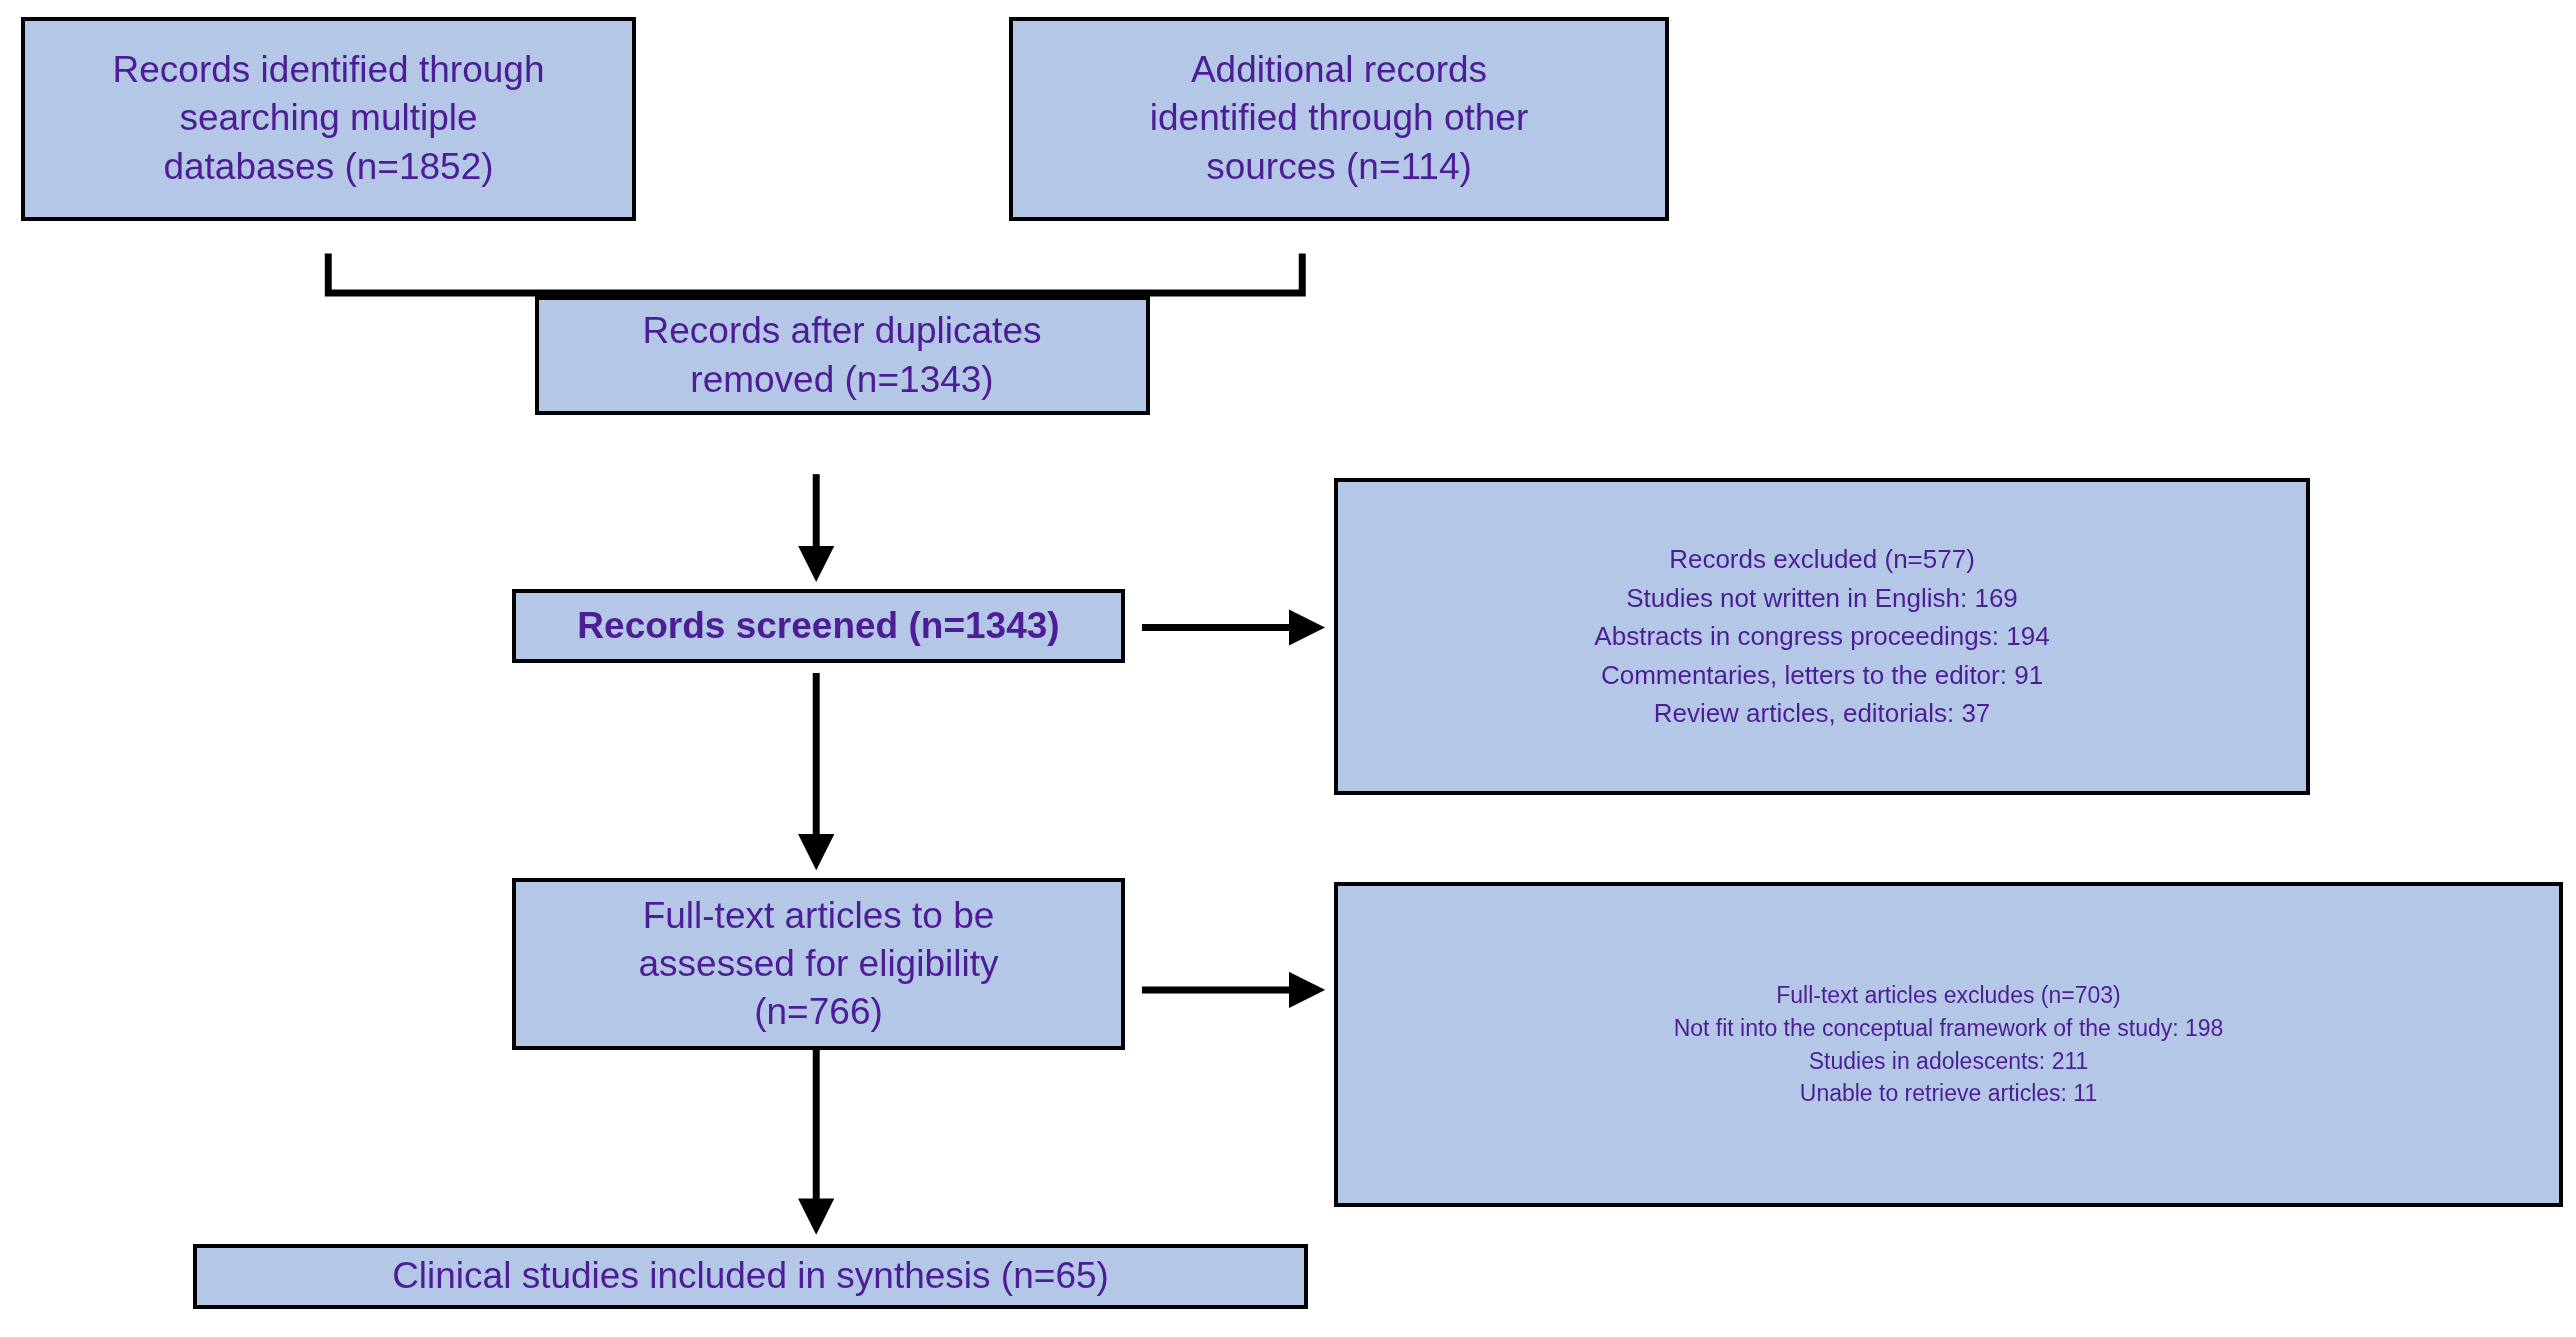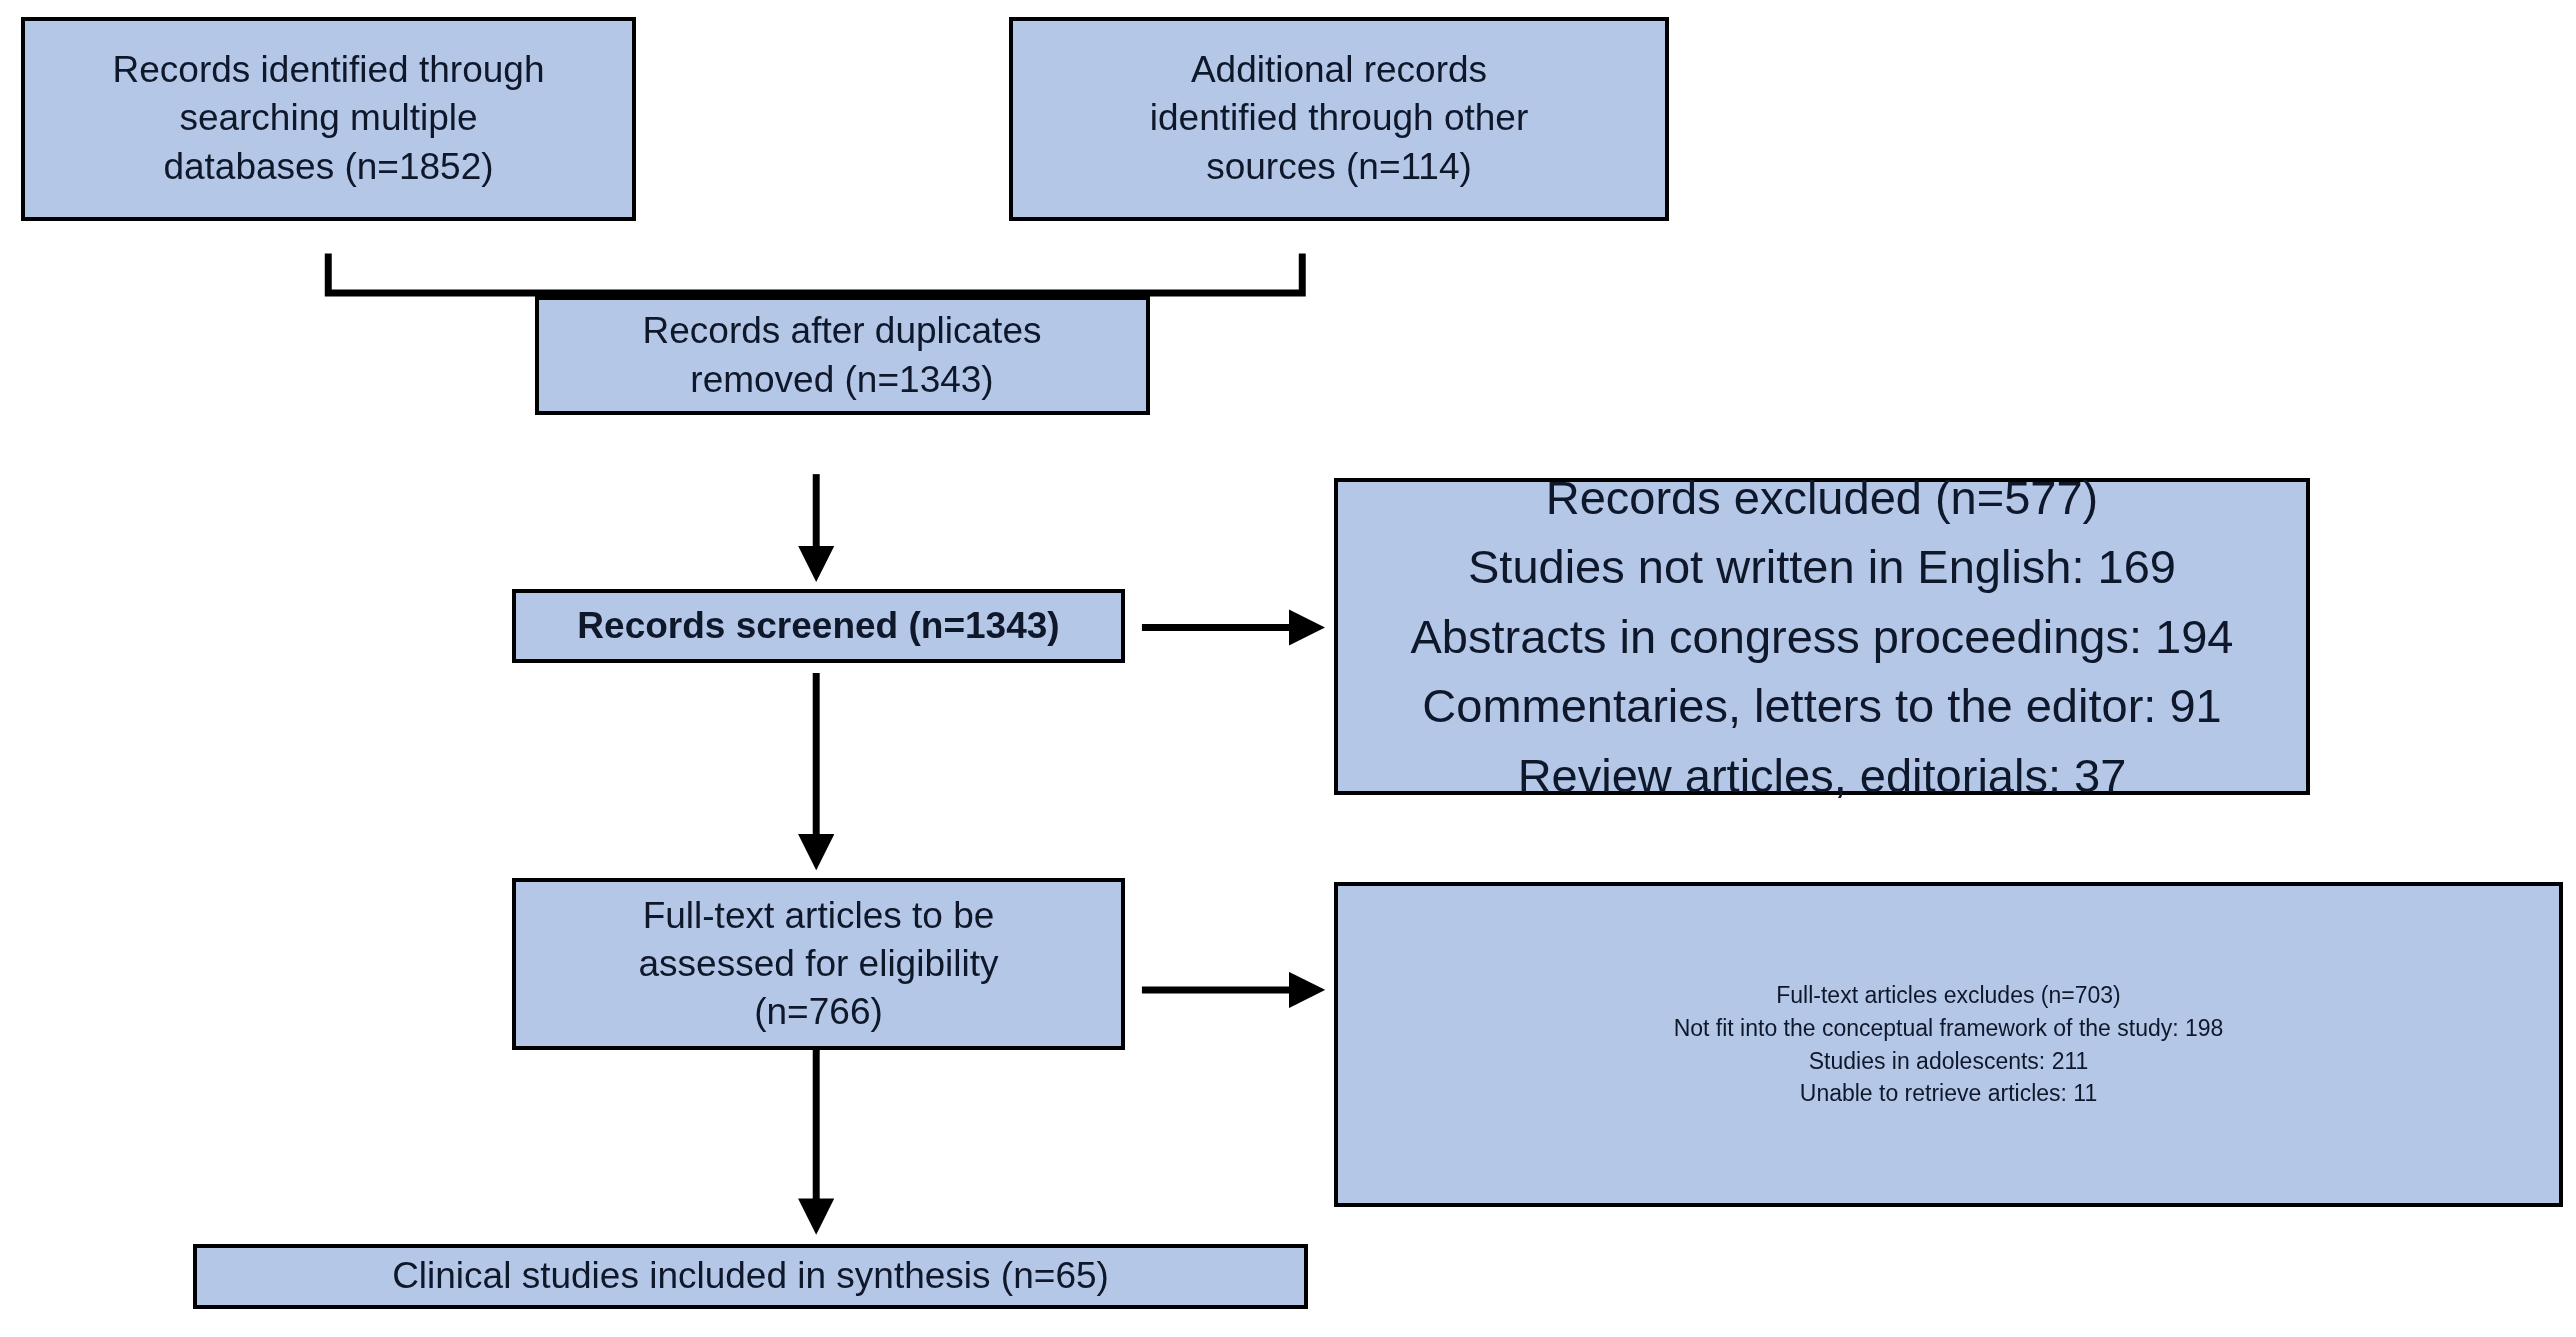--- a/index.html
+++ b/index.html
@@ -22,41 +22,41 @@
   .node {
     position: absolute;
     box-sizing: border-box;
     background: #b4c7e7;
     border: 4.4px solid #000000;
     display: flex;
     flex-direction: column;
     align-items: center;
     justify-content: center;
     text-align: center;
-    color: #0f172a;
+    color: #4c1d95;
     font-size: 37px;
     line-height: 1.30;
     padding: 3.8px 9px;
   }
   .node .ln {
     display: block;
     white-space: nowrap;
   }
 
   
   #node-identified   { left: 21px;   top: 16.5px;   width: 615px;  height: 204px; }
   #node-additional   { left: 1009px; top: 16.5px;   width: 660px;  height: 204px; }
   #node-duplicates   { left: 535px;  top: 296px;  width: 615px;  height: 119px; padding-left: 8px; }
   #node-screened     { left: 512px;  top: 589px;  width: 613px;  height: 74px; font-weight: bold; }
   #node-excluded     { left: 1334px; top: 478px;  width: 976px; height: 317px; }
   #node-fulltext     { left: 512px;  top: 878px; width: 613px;  height: 172px; }
   #node-ftexcluded   { left: 1334px; top: 882px; width: 1229px; height: 325px; }
   #node-included     { left: 193px;  top: 1244px; width: 1115px; height: 65px; font-size: 37px; }
 
-  #node-excluded   { font-size: 47px; line-height: 1.48; align-items: center; }
+  #node-excluded   { font-size: 26px; line-height: 1.48; align-items: center; }
   #node-ftexcluded { font-size: 23px; line-height: 1.42; }
 
   
   #connectors {
     position: absolute;
     left: 0;
     top: 0;
     width: 2576px;
     height: 1338px;
     pointer-events: none;

